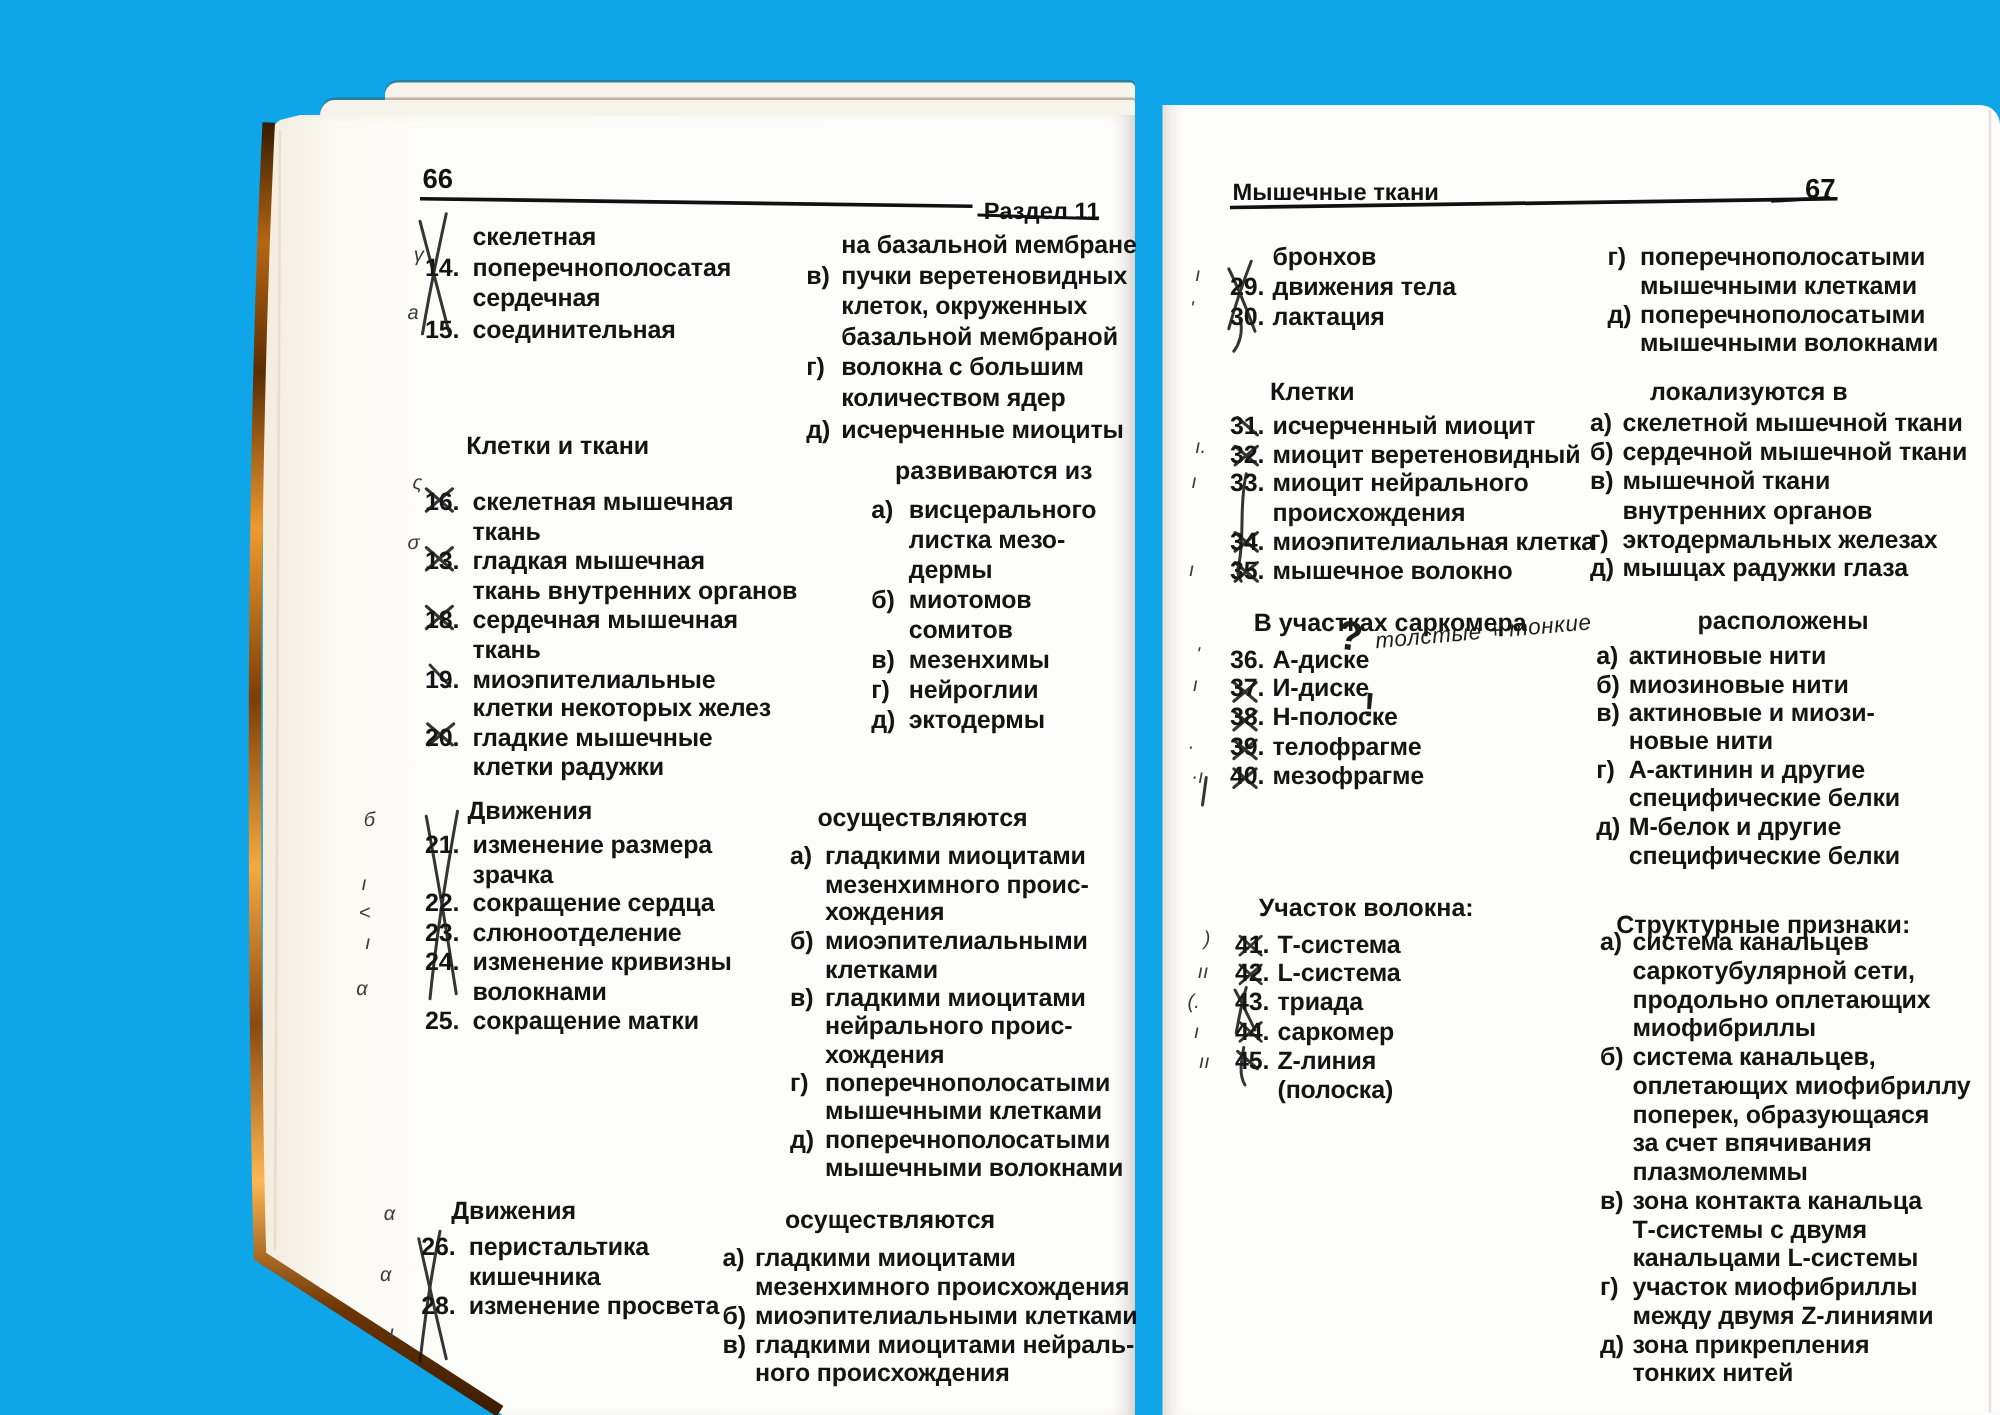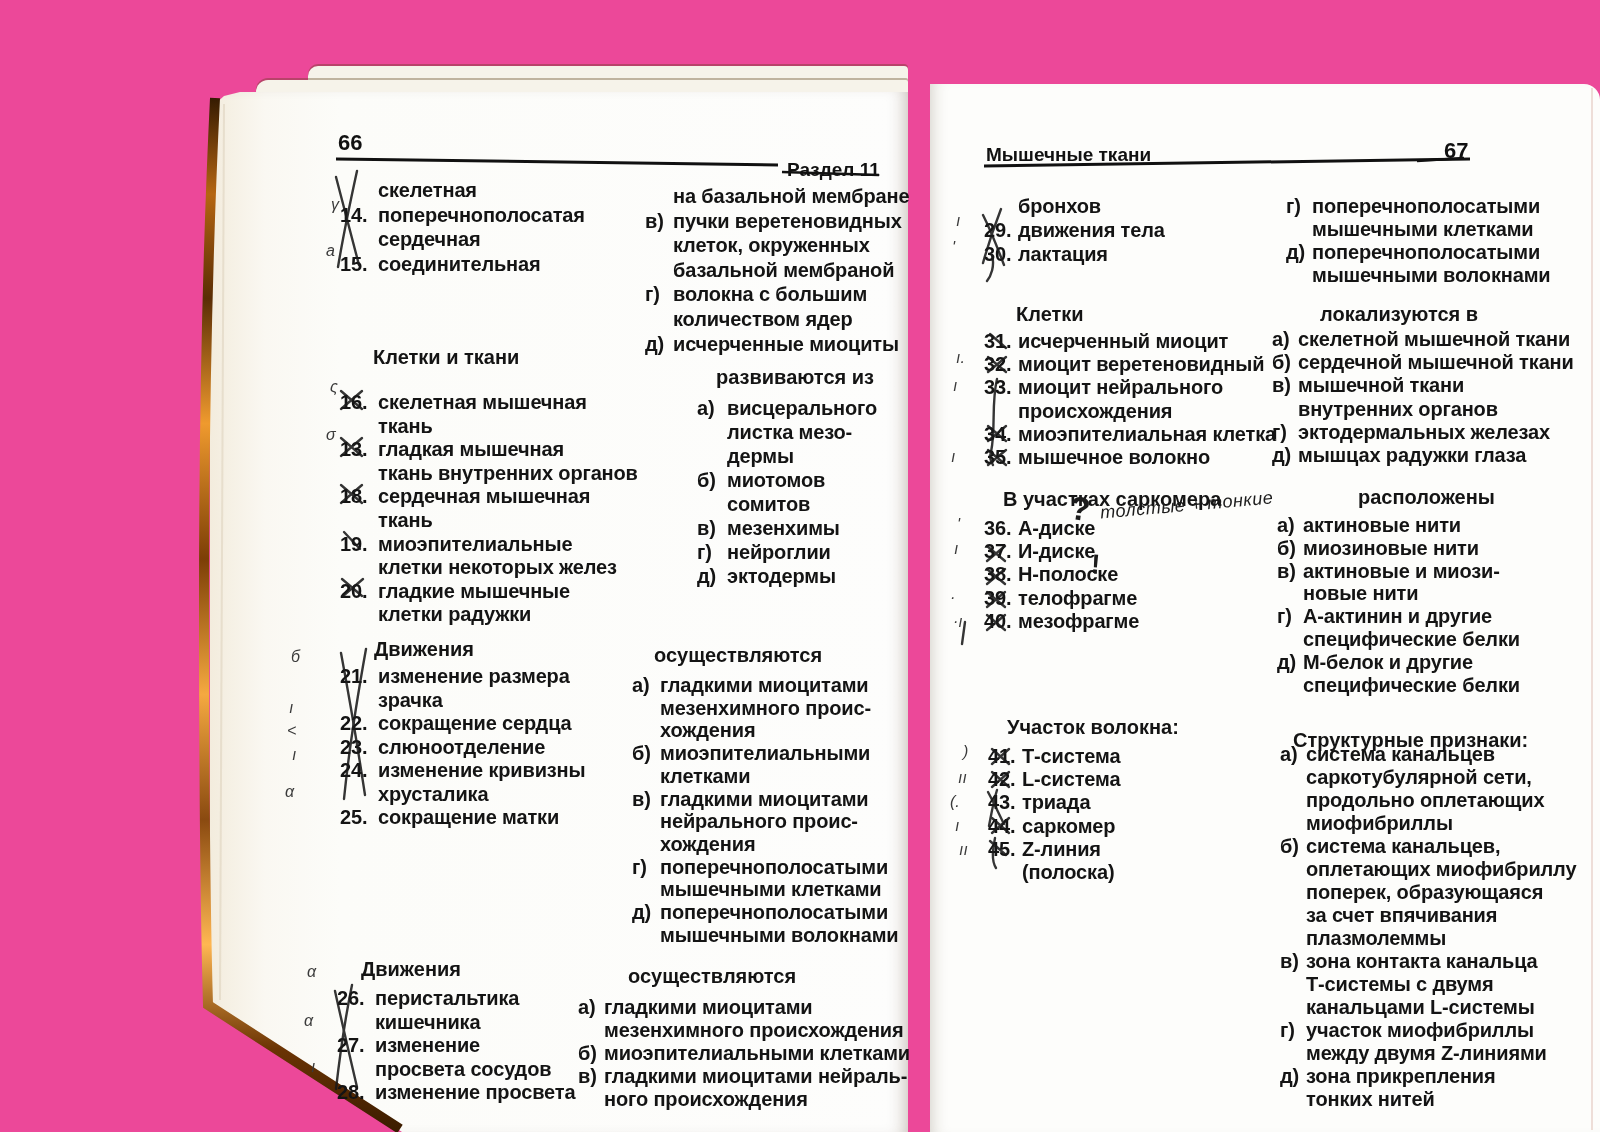--- a/index.html
+++ b/index.html
@@ -1,16 +1,16 @@
 <!DOCTYPE html>
 <html><head>
 <meta charset="utf-8">
 <style>
   html,body{margin:0;padding:0;background:#000;}
-  #scene{position:relative;width:1600px;height:1132px;background:#ec4899;overflow:hidden;
+  #scene{position:relative;width:1600px;height:1132px;background:#0ea5e9;overflow:hidden;
          font-family:"Liberation Sans",sans-serif;}
   .sheet{position:absolute;background:#f6f3ea;box-shadow:0 -2px 0 rgba(90,60,20,.35);}
   .page{position:absolute;}
   #page-left{left:210px;top:92px;width:698px;height:1040px;
     background:linear-gradient(90deg,#f3ecdd 0,#faf8f2 55px,#fcfcf9 130px,#fdfdfc 100%);
     clip-path:polygon(0px 28px,5px 12px,14px 4px,30px 0px,698px 0px,698px 1040px,192px 1040px,0px 912px);
     box-shadow:inset -14px 0 18px -12px rgba(60,30,10,.30);}
   #page-right{left:930px;top:84px;width:670px;height:1048px;background:#fdfdfb;
     border-radius:0 16px 0 0;
     box-shadow:inset 14px 0 16px -12px rgba(60,40,20,.22);}
@@ -218,21 +218,21 @@
       <div class="row">
       <span class="num">23.</span>
       <span class="lns">
           <span class="ln">слюноотделение</span>
         </span>
     </div>
       <div class="row">
       <span class="num">24.</span>
       <span class="lns">
           <span class="ln">изменение кривизны</span>
-          <span class="ln">хрусталика</span>
+          <span class="ln">волокнами</span>
         </span>
     </div>
       <div class="row">
       <span class="num">25.</span>
       <span class="lns">
           <span class="ln">сокращение матки</span>
         </span>
     </div>
     </div>
   <div class="blk" style="left:632px;top:674px;width:260px;line-height:22.7px;--nw:28px;">
@@ -278,27 +278,20 @@
 
   <div class="h" style="left:361px;top:957px;">Движения</div>
   <div class="h" style="left:628px;top:964px;">осуществляются</div>
   <div class="blk" style="left:337px;top:987px;width:290px;line-height:23.5px;--nw:38px;">
 
   <div class="row">
       <span class="num">26.</span>
       <span class="lns">
           <span class="ln">перистальтика</span>
           <span class="ln">кишечника</span>
-        </span>
-    </div>
-      <div class="row">
-      <span class="num">27.</span>
-      <span class="lns">
-          <span class="ln">изменение</span>
-          <span class="ln">просвета сосудов</span>
         </span>
     </div>
       <div class="row">
       <span class="num">28.</span>
       <span class="lns">
           <span class="ln">изменение просвета</span>
         </span>
     </div>
     </div>
   <div class="blk" style="left:578px;top:996px;width:320px;line-height:23px;--nw:26px;">

